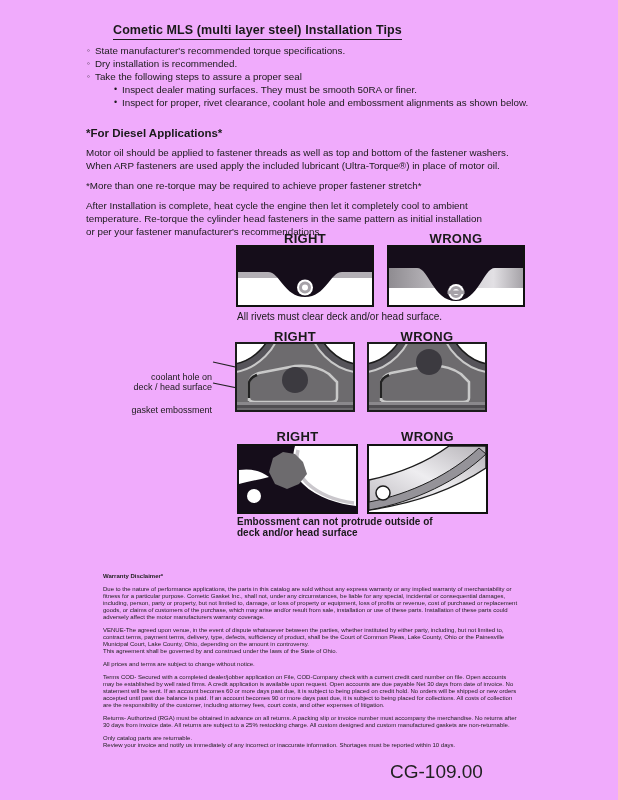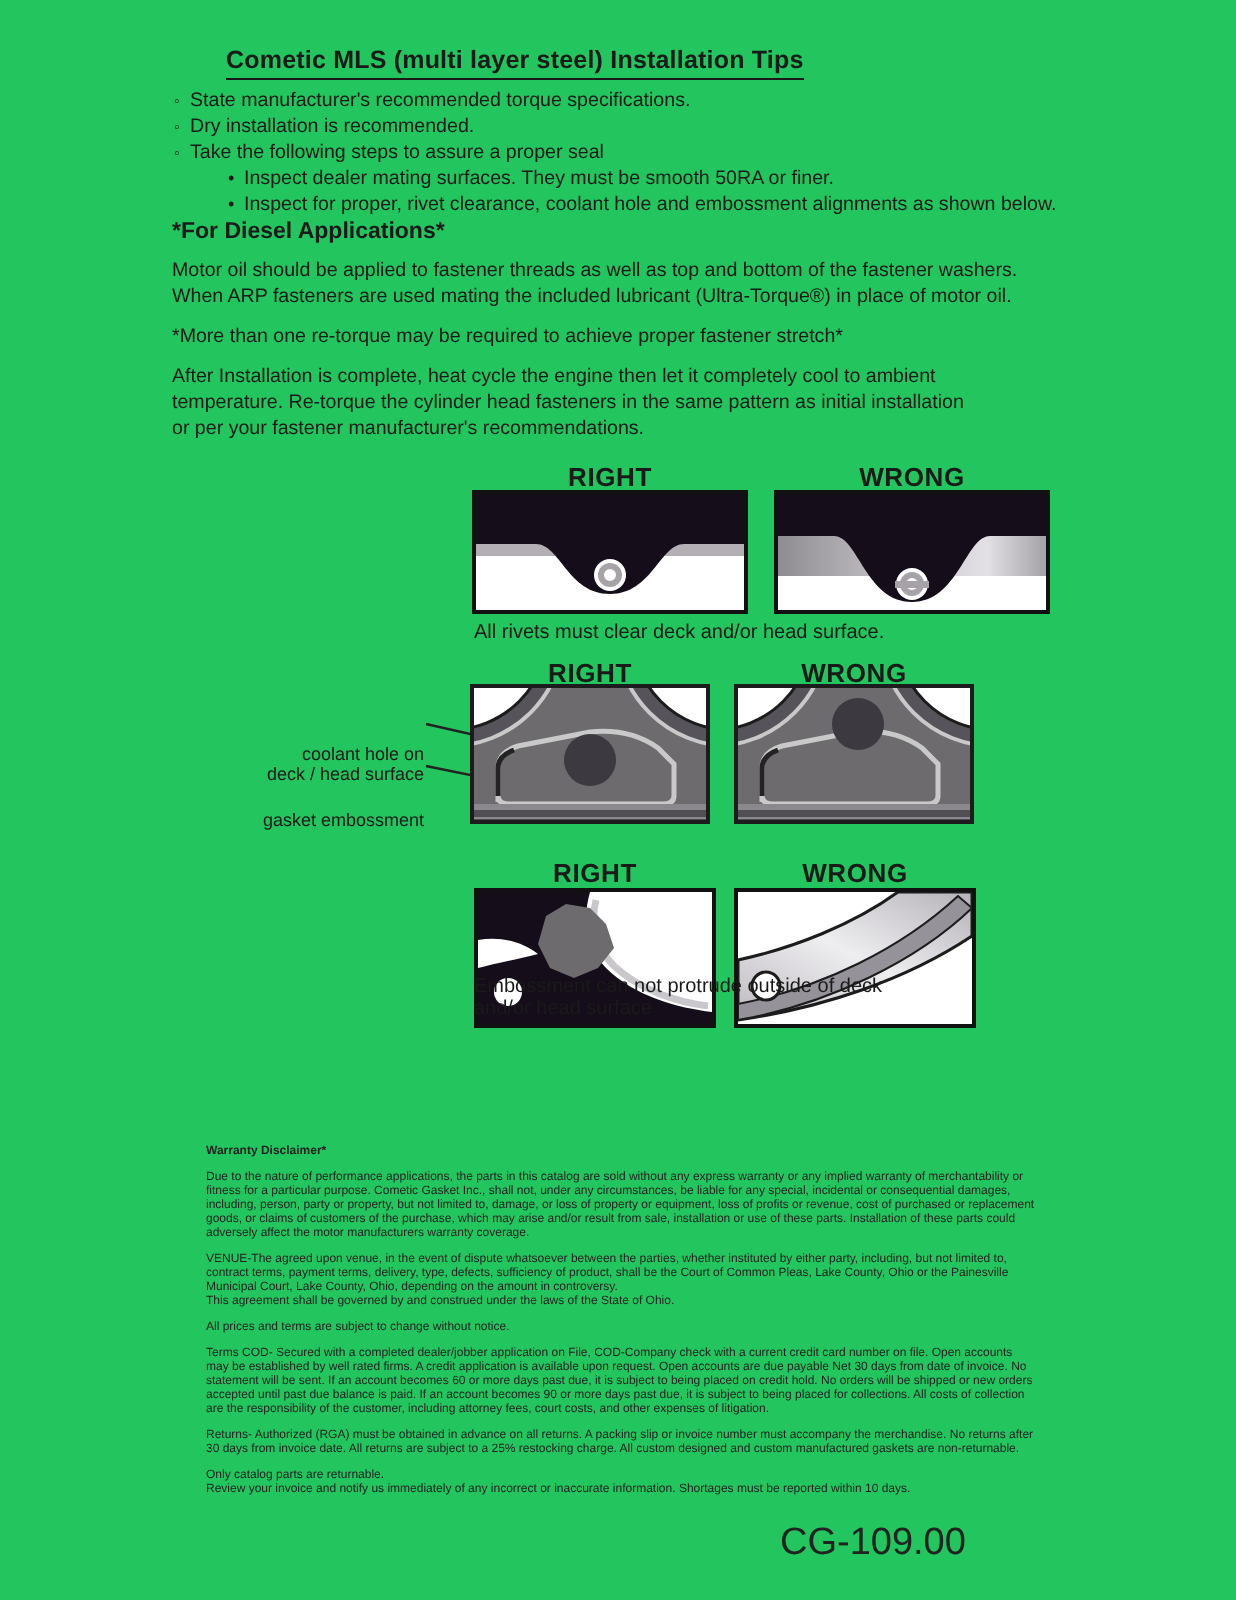--- a/index.html
+++ b/index.html
@@ -1,35 +1,35 @@
 <!DOCTYPE html>
 <html><head>
 <meta charset="utf-8">
 <style>
   html,body{margin:0;padding:0;background:#e8e8e8;}
   .page{
-    position:relative;width:618px;height:800px;background:#22c55e;
+    position:relative;width:618px;height:800px;background:#f0abfc;
     font-family:"Liberation Sans", sans-serif;color:#1a1a1a;overflow:hidden;
     margin:0 auto;
   }
   .abs{position:absolute;}
   .pre{white-space:pre-line;}
 
   .doc-title{
     left:113px;top:23px;font-size:12.5px;font-weight:bold;
     border-bottom:1.6px solid #1a1a1a;padding-bottom:2px;letter-spacing:.1px;
   }
 
   .bullets{left:87px;top:44px;font-size:9.8px;}
   .b-row{display:flex;align-items:flex-start;height:13px;line-height:13px;}
   .b-row.sub{margin-left:27px;}
   .marker{width:8px;font-size:9px;line-height:13px;}
   .marker.hollow{font-size:8px;}
 
-  .diesel{left:86px;top:110px;width:460px;font-size:9.8px;line-height:13px;}
+  .diesel{left:86px;top:127px;width:460px;font-size:9.8px;line-height:13px;}
   .diesel h2{font-size:11.5px;font-weight:bold;margin:0 0 6px 0;}
   .diesel p{margin:0 0 7px 0;}
 
   .fig-label{font-size:13px;font-weight:bold;text-align:center;letter-spacing:.3px;}
   .caption{font-size:10px;line-height:11px;}
 
   .annot{font-size:9px;line-height:10px;text-align:right;width:112px;margin-top:28px;}
 
   .legal{left:103px;top:573px;width:415px;font-size:6px;line-height:7px;color:#222;}
   .legal .lh{font-weight:bold;margin:0 0 6px 0;}
@@ -64,21 +64,21 @@
     </div>
     <div class="b-row sub">
       <span class="marker">•</span>
       <span>Inspect for proper, rivet clearance, coolant hole and embossment alignments as shown below.</span>
     </div>
   </div>
 
   <div class="abs diesel">
     <h2>*For Diesel Applications*</h2>
     <p class="pre">Motor oil should be applied to fastener threads as well as top and bottom of the fastener washers.
-When ARP fasteners are used mating the included lubricant (Ultra-Torque®) in place of motor oil.</p>
+When ARP fasteners are used apply the included lubricant (Ultra-Torque®) in place of motor oil.</p>
     <p class="pre">*More than one re-torque may be required to achieve proper fastener stretch*</p>
     <p class="pre">After Installation is complete, heat cycle the engine then let it completely cool to ambient
 temperature. Re-torque the cylinder head fasteners in the same pattern as initial installation
 or per your fastener manufacturer's recommendations.</p>
   </div>
 
   <div class="abs fig-label" style="left:236px;top:231px;width:138px;">RIGHT</div>
   <div class="abs fig-label" style="left:387px;top:231px;width:138px;">WRONG</div>
 
   <svg class="abs" style="left:236px;top:245px;" width="138" height="62" viewBox="0 0 138 62">
@@ -179,21 +179,21 @@
         <stop offset="1" stop-color="#b5b2b7"></stop>
       </linearGradient>
     </defs>
     <rect x="0" y="0" width="121" height="70" fill="#ffffff"></rect>
     <path d="M2,36 C30,30 60,18 82,2 L119,2 L119,24 C86,46 44,60 2,66 Z" fill="url(#g-band)" stroke="#1c1c1c" stroke-width="1.5"></path>
     <path d="M2,58 C44,50 84,30 112,4 L119,10 C92,36 48,58 2,66 Z" fill="#959399" stroke="#1c1c1c" stroke-width="1"></path>
     <circle cx="16" cy="49" r="7" fill="#ffffff" stroke="#1c1c1c" stroke-width="1.5"></circle>
     <rect x="1" y="1" width="119" height="68" fill="none" stroke="#111111" stroke-width="2"></rect>
   </svg>
 
-  <div class="abs caption" style="left:237px;top:488px;width:215px;">Embossment can not protrude outside of deck and/or head surface</div>
+  <div class="abs caption" style="left:237px;top:516px;width:215px;font-weight:bold;">Embossment can not protrude outside of deck and/or head surface</div>
 
   <div class="abs legal">
     <p class="lh">Warranty Disclaimer*</p>
     <p class="pre">Due to the nature of performance applications, the parts in this catalog are sold without any express warranty or any implied warranty of merchantability or fitness for a particular purpose.  Cometic Gasket Inc., shall not, under any circumstances, be liable for any special, incidental or consequential damages, including, person, party or property, but not limited to, damage, or loss of property or equipment, loss of profits or revenue, cost of purchased or replacement goods, or claims of customers of the purchase, which may arise and/or result from sale, installation or use of these parts.  Installation of these parts could adversely affect the motor manufacturers warranty coverage.</p>
     <p class="pre">VENUE-The agreed upon venue, in the event of dispute whatsoever between the parties, whether instituted by either party, including, but not limited to, contract terms, payment terms, delivery, type, defects, sufficiency of product, shall be the Court of Common Pleas, Lake County, Ohio or the Painesville Municipal Court, Lake County, Ohio, depending on the amount in controversy.
 This agreement shall be governed by and construed under the laws of the State of Ohio.</p>
     <p class="pre">All prices and terms are subject to change without notice.</p>
     <p class="pre">Terms COD- Secured with a completed dealer/jobber application on File, COD-Company check with a current credit card number on file.  Open accounts may be established by well rated firms.  A credit application is available upon request.  Open accounts are due payable Net 30 days from date of invoice.  No statement will be sent.  If an account becomes 60 or more days past due, it is subject to being placed on credit hold.  No orders will be shipped or new orders accepted until past due balance is paid.  If an account becomes 90 or more days past due, it is subject to being placed for collections.  All costs of collection are the responsibility of the customer, including attorney fees, court costs, and other expenses of litigation.</p>
     <p class="pre">Returns- Authorized (RGA) must be obtained in advance on all returns.  A packing slip or invoice number must accompany the merchandise.  No returns after 30 days from invoice date.  All returns are subject to a 25% restocking charge.  All custom designed and custom manufactured gaskets are non-returnable.</p>
     <p class="pre">Only catalog parts are returnable.

